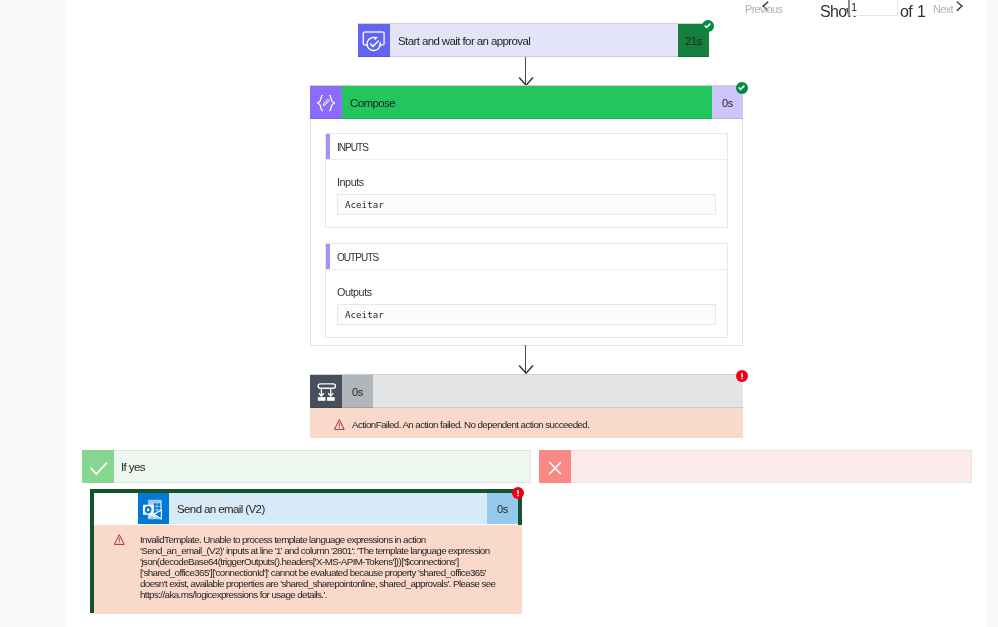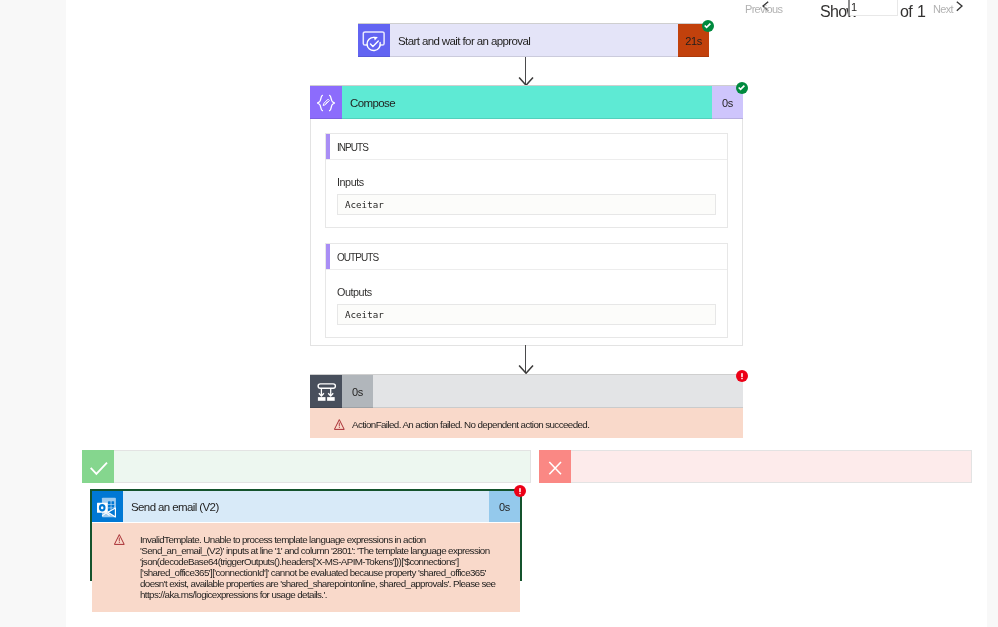--- a/index.html
+++ b/index.html
@@ -99,39 +99,39 @@
       <div class="card-botline"></div>
     <div class="card-icon" style="background:#6264f2;">
       <svg width="30" height="30" viewBox="0 0 30 30">
         <path d="M21.4 19.1 L23.4 19.1 A1.7 1.7 0 0 0 25.1 17.4 L25.1 7.6 A1.7 1.7 0 0 0 23.4 5.9 L6.0 5.9 A1.7 1.7 0 0 0 4.3 7.6 L4.3 17.4 A1.7 1.7 0 0 0 6.0 19.1 L8.0 19.1" fill="none" stroke="#ffffff" stroke-width="1.5" stroke-linecap="round" stroke-linejoin="round" opacity="0.86"></path>
         <path d="M15.0 11.4 A6.6 6.6 0 1 0 21.1 16.6" fill="none" stroke="#ffffff" stroke-width="1.45" stroke-linecap="round"></path>
         <path d="M18.9 11.1 L14.7 10.8 L15.8 14.4 Z" fill="#ffffff"></path>
         <path d="M11.5 17.9 L13.9 20.4 L19.3 14.9" fill="none" stroke="#ffffff" stroke-width="1.4" stroke-linecap="round" stroke-linejoin="round"></path>
       </svg>
     </div>
     <div class="card-title">Start and wait for an approval</div>
-    <div class="card-dur" style="background:#c2410c;">21s</div>
+    <div class="card-dur" style="background:#15803d;">21s</div>
     <div class="badge" style="right:-4.5px;top:-4.2px;background:#008a3e;">
       <svg width="9" height="9" viewBox="0 0 10 10">
           <path d="M1.9 5.0 L4.0 7.0 L8.2 2.9" fill="none" stroke="#fff" stroke-width="1.9" stroke-linecap="butt" stroke-linejoin="miter"></path>
         </svg>
     </div>
   </div>
 </div>
 
 <div class="arrow" style="left:518px;top:57px;">
   <svg width="16" height="29" viewBox="0 0 16 29">
       <rect x="7" y="0" width="1" height="28" fill="#4a4a4c"></rect>
       <path d="M1.1 20.6 L8.05 28.2 L15.0 20.6" stroke="#3b3a39" stroke-width="1.55" fill="none" stroke-linecap="butt" stroke-linejoin="miter"></path>
     </svg>
 </div>
 
 <div class="card" style="left:310px;top:86px;width:433px;">
   <div class="card-topline"></div>
-  <div class="card-head" style="background:#5eead4;">
+  <div class="card-head" style="background:#22c55e;">
       <div class="card-botline"></div>
     <div class="card-icon" style="background:#8c6cfc;">
       <svg width="26" height="26" viewBox="0 0 26 26">
         <path d="M9.4 5.4 C7.3 6.1 8.4 11.1 6.1 12.1 C4.9 12.6 4.5 12.95 4.5 13.05 C4.5 13.15 4.9 13.5 6.1 14.0 C8.4 15.0 7.3 20.0 9.4 20.7" fill="none" stroke="#ffffff" stroke-width="1.3" stroke-linecap="round" stroke-linejoin="round"></path>
         <path d="M16.6 5.4 C18.7 6.1 17.6 11.1 19.9 12.1 C21.1 12.6 21.5 12.95 21.5 13.05 C21.5 13.15 21.1 13.5 19.9 14.0 C17.6 15.0 18.7 20.0 16.6 20.7" fill="none" stroke="#ffffff" stroke-width="1.3" stroke-linecap="round" stroke-linejoin="round"></path>
         <path d="M15.0 9.2 L16.4 10.6 L12.2 14.8 L10.1 15.5 L10.8 13.4 Z" fill="none" stroke="#ffffff" stroke-width="0.95" stroke-linejoin="round"></path>
         <path d="M11.5 12.8 L12.85 14.15 M12.65 11.65 L14.0 13.0 M13.8 10.5 L15.15 11.85" fill="none" stroke="#ffffff" stroke-width="0.65"></path>
       </svg>
     </div>
     <div class="card-title">Compose</div>
@@ -209,31 +209,32 @@
   <b>ActionFailed.</b>
   <span>An action failed. No dependent action succeeded.</span>
 </div>
 
 <div class="branch" style="left:82px;top:450px;width:449px;height:33px;background:#edf7f0;border:1px solid #e3e3e3;">
   <div class="branch-icon" style="background:#85d68e;margin:-1px 0 -1px -1px;">
     <svg width="32" height="32" viewBox="0 0 32 32">
         <path d="M8.7 16.8 L14.4 22.8 L25.0 11.7" fill="none" stroke="#ffffff" stroke-width="1.85" stroke-linecap="butt" stroke-linejoin="miter"></path>
       </svg>
   </div>
+  <div class="branch-label">If yes</div>
 </div>
 
 <div class="branch" style="left:539px;top:450px;width:433px;height:33px;background:#fdebeb;border:1px solid #e3e3e3;">
   <div class="branch-icon" style="background:#fa8884;margin:-1px 0 -1px -1px;">
     <svg width="32" height="32" viewBox="0 0 32 32">
         <path d="M10.3 11.0 L22.0 23.3 M22.0 11.0 L10.3 23.3" fill="none" stroke="#ffffff" stroke-width="1.6" stroke-linecap="butt"></path>
       </svg>
   </div>
 </div>
 
-<div class="card" style="left:90px;top:489px;width:432px;height:92px;border:2px solid #14532d;box-sizing:border-box;">
+<div class="card" style="left:90px;top:489px;width:432px;height:124px;border:4px solid #14532d;box-sizing:border-box;padding-left:44px;">
   <div class="card-head" style="background:#d8eaf8;height:31px;">
     <div class="card-icon" style="background:#0078d4;flex:0 0 31px;">
       <svg width="24" height="24" viewBox="0 0 24 24">
         <rect x="5.9" y="2.7" width="14.0" height="19.5" rx="0.9" fill="#ffffff" opacity="0.62"></rect>
         <g fill="#0078d4">
           <rect x="12.0" y="6.3" width="2.6" height="2.7" rx="0.5"></rect>
             <rect x="15.5" y="6.3" width="2.6" height="2.7" rx="0.5"></rect>
           <rect x="12.0" y="9.8" width="2.6" height="2.7" rx="0.5"></rect>
             <rect x="15.5" y="9.8" width="2.6" height="2.7" rx="0.5"></rect>
           <rect x="12.0" y="13.3" width="2.6" height="2.7" rx="0.5"></rect>

